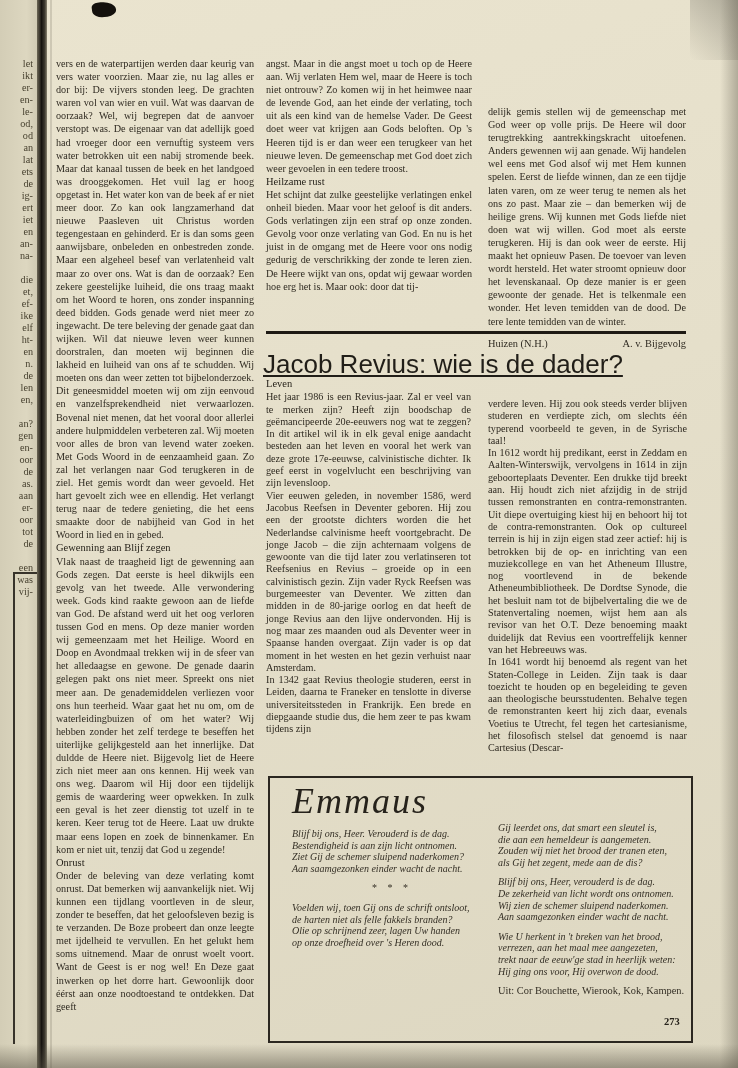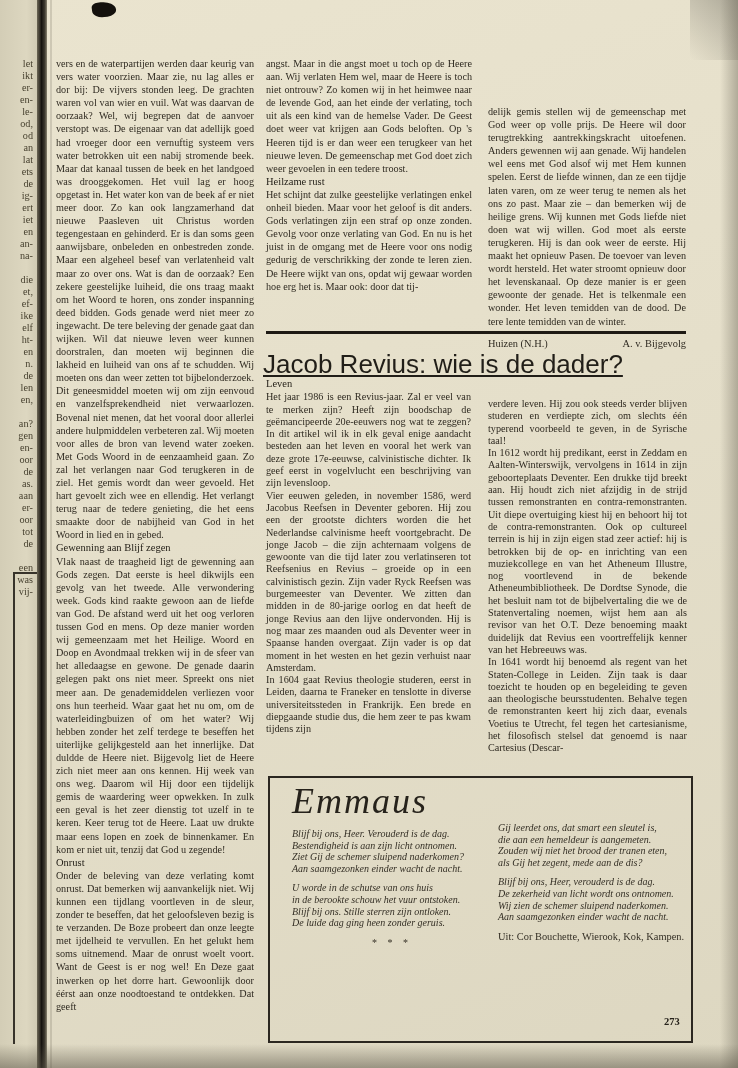--- a/index.html
+++ b/index.html
@@ -133,51 +133,55 @@
   </div>
 
   <div class="rule"></div>
 
   <div class="revius-title">Jacob Revius: wie is de dader?</div>
 
   <div class="col" id="rcol1">
     <p class="subhead">Leven</p>
     <p>Het jaar 1986 is een Revius-jaar. Zal er veel van te merken zijn? Heeft zijn boodschap de geëmancipeerde 20e-eeuwers nog wat te zeggen? In dit artikel wil ik in elk geval enige aandacht besteden aan het leven en vooral het werk van deze grote 17e-eeuwse, calvinistische dichter. Ik geef eerst in vogelvlucht een beschrijving van zijn levensloop.</p>
     <p>Vier eeuwen geleden, in november 1586, werd Jacobus Reefsen in Deventer geboren. Hij zou een der grootste dichters worden die het Nederlandse calvinisme heeft voortgebracht. De jonge Jacob – die zijn achternaam volgens de gewoonte van die tijd later zou verlatinseren tot Reefsenius en Revius – groeide op in een calvinistisch gezin. Zijn vader Ryck Reefsen was burgemeester van Deventer. We zitten dan midden in de 80-jarige oorlog en dat heeft de jonge Revius aan den lijve ondervonden. Hij is nog maar zes maanden oud als Deventer weer in Spaanse handen overgaat. Zijn vader is op dat moment in het westen en het gezin verhuist naar Amsterdam.</p>
-    <p>In 1604 gaat Revius theologie studeren, eerst in Leiden, daarna te Franeker en tenslotte in diverse universiteitssteden in Frankrijk. Een brede en diepgaande studie dus, die hem zeer te pas kwam tijdens zijn</p>
+    <p>In 1342 gaat Revius theologie studeren, eerst in Leiden, daarna te Franeker en tenslotte in diverse universiteitssteden in Frankrijk. Een brede en diepgaande studie dus, die hem zeer te pas kwam tijdens zijn</p>
   </div>
 
   <div class="col" id="rcol2">
     <p>verdere leven. Hij zou ook steeds verder blijven studeren en verdiepte zich, om slechts één typerend voorbeeld te geven, in de Syrische taal!</p>
     <p>In 1612 wordt hij predikant, eerst in Zeddam en Aalten-Winterswijk, vervolgens in 1614 in zijn geboorteplaats Deventer. Een drukke tijd breekt aan. Hij houdt zich niet afzijdig in de strijd tussen remonstranten en contra-remonstranten. Uit diepe overtuiging kiest hij en behoort hij tot de contra-remonstranten. Ook op cultureel terrein is hij in zijn eigen stad zeer actief: hij is betrokken bij de op- en inrichting van een muziekcollege en van het Atheneum Illustre, nog voortlevend in de bekende Atheneumbibliotheek. De Dordtse Synode, die het besluit nam tot de bijbelvertaling die we de Statenvertaling noemen, wijst hem aan als revisor van het O.T. Deze benoeming maakt duidelijk dat Revius een voortreffelijk kenner van het Hebreeuws was.</p>
     <p>In 1641 wordt hij benoemd als regent van het Staten-College in Leiden. Zijn taak is daar toezicht te houden op en begeleiding te geven aan theologische beursstudenten. Behalve tegen de remonstranten keert hij zich daar, evenals Voetius te Utrecht, fel tegen het cartesianisme, het filosofisch stelsel dat genoemd is naar Cartesius (Descar-</p>
   </div>
 
   <div class="emmaus-box">
     <div class="emmaus-title">Emmaus</div>
     <div class="poem" id="poemL">
       <p>Blijf bij ons, Heer. Verouderd is de dag.
 Bestendigheid is aan zijn licht ontnomen.
 Ziet Gij de schemer sluipend naderkomen?
 Aan saamgezonken einder wacht de nacht.</p>
-      <p>U worde in de schutse van ons huis
-in de berookte schouw het vuur ontstoken.
-Blijf bij ons. Stille sterren zijn ontloken.
-De luide dag ging heen zonder geruis.</p>
       <p class="sep">* * *</p>
+      <p>Voelden wij, toen Gij ons de schrift ontsloot,
+de harten niet als felle fakkels branden?
+Olie op schrijnend zeer, lagen Uw handen
+op onze droefheid over 's Heren dood.</p>
     </div>
     <div class="poem" id="poemR">
       <p>Gij leerdet ons, dat smart een sleutel is,
 die aan een hemeldeur is aangemeten.
 Zouden wij niet het brood der tranen eten,
 als Gij het zegent, mede aan de dis?</p>
       <p>Blijf bij ons, Heer, verouderd is de dag.
 De zekerheid van licht wordt ons ontnomen.
 Wij zien de schemer sluipend naderkomen.
 Aan saamgezonken einder wacht de nacht.</p>
+      <p>Wie U herkent in 't breken van het brood,
+verrezen, aan het maal mee aangezeten,
+trekt naar de eeuw'ge stad in heerlijk weten:
+Hij ging ons voor, Hij overwon de dood.</p>
       <p class="source">Uit: Cor Bouchette, Wierook, Kok, Kampen.</p>
     </div>
   </div>
 
   <div class="page-num">273</div>
 
   <div class="corner-tr"></div>
   <div class="edge-right"></div>
   <div class="edge-bottom"></div>
 </div>

